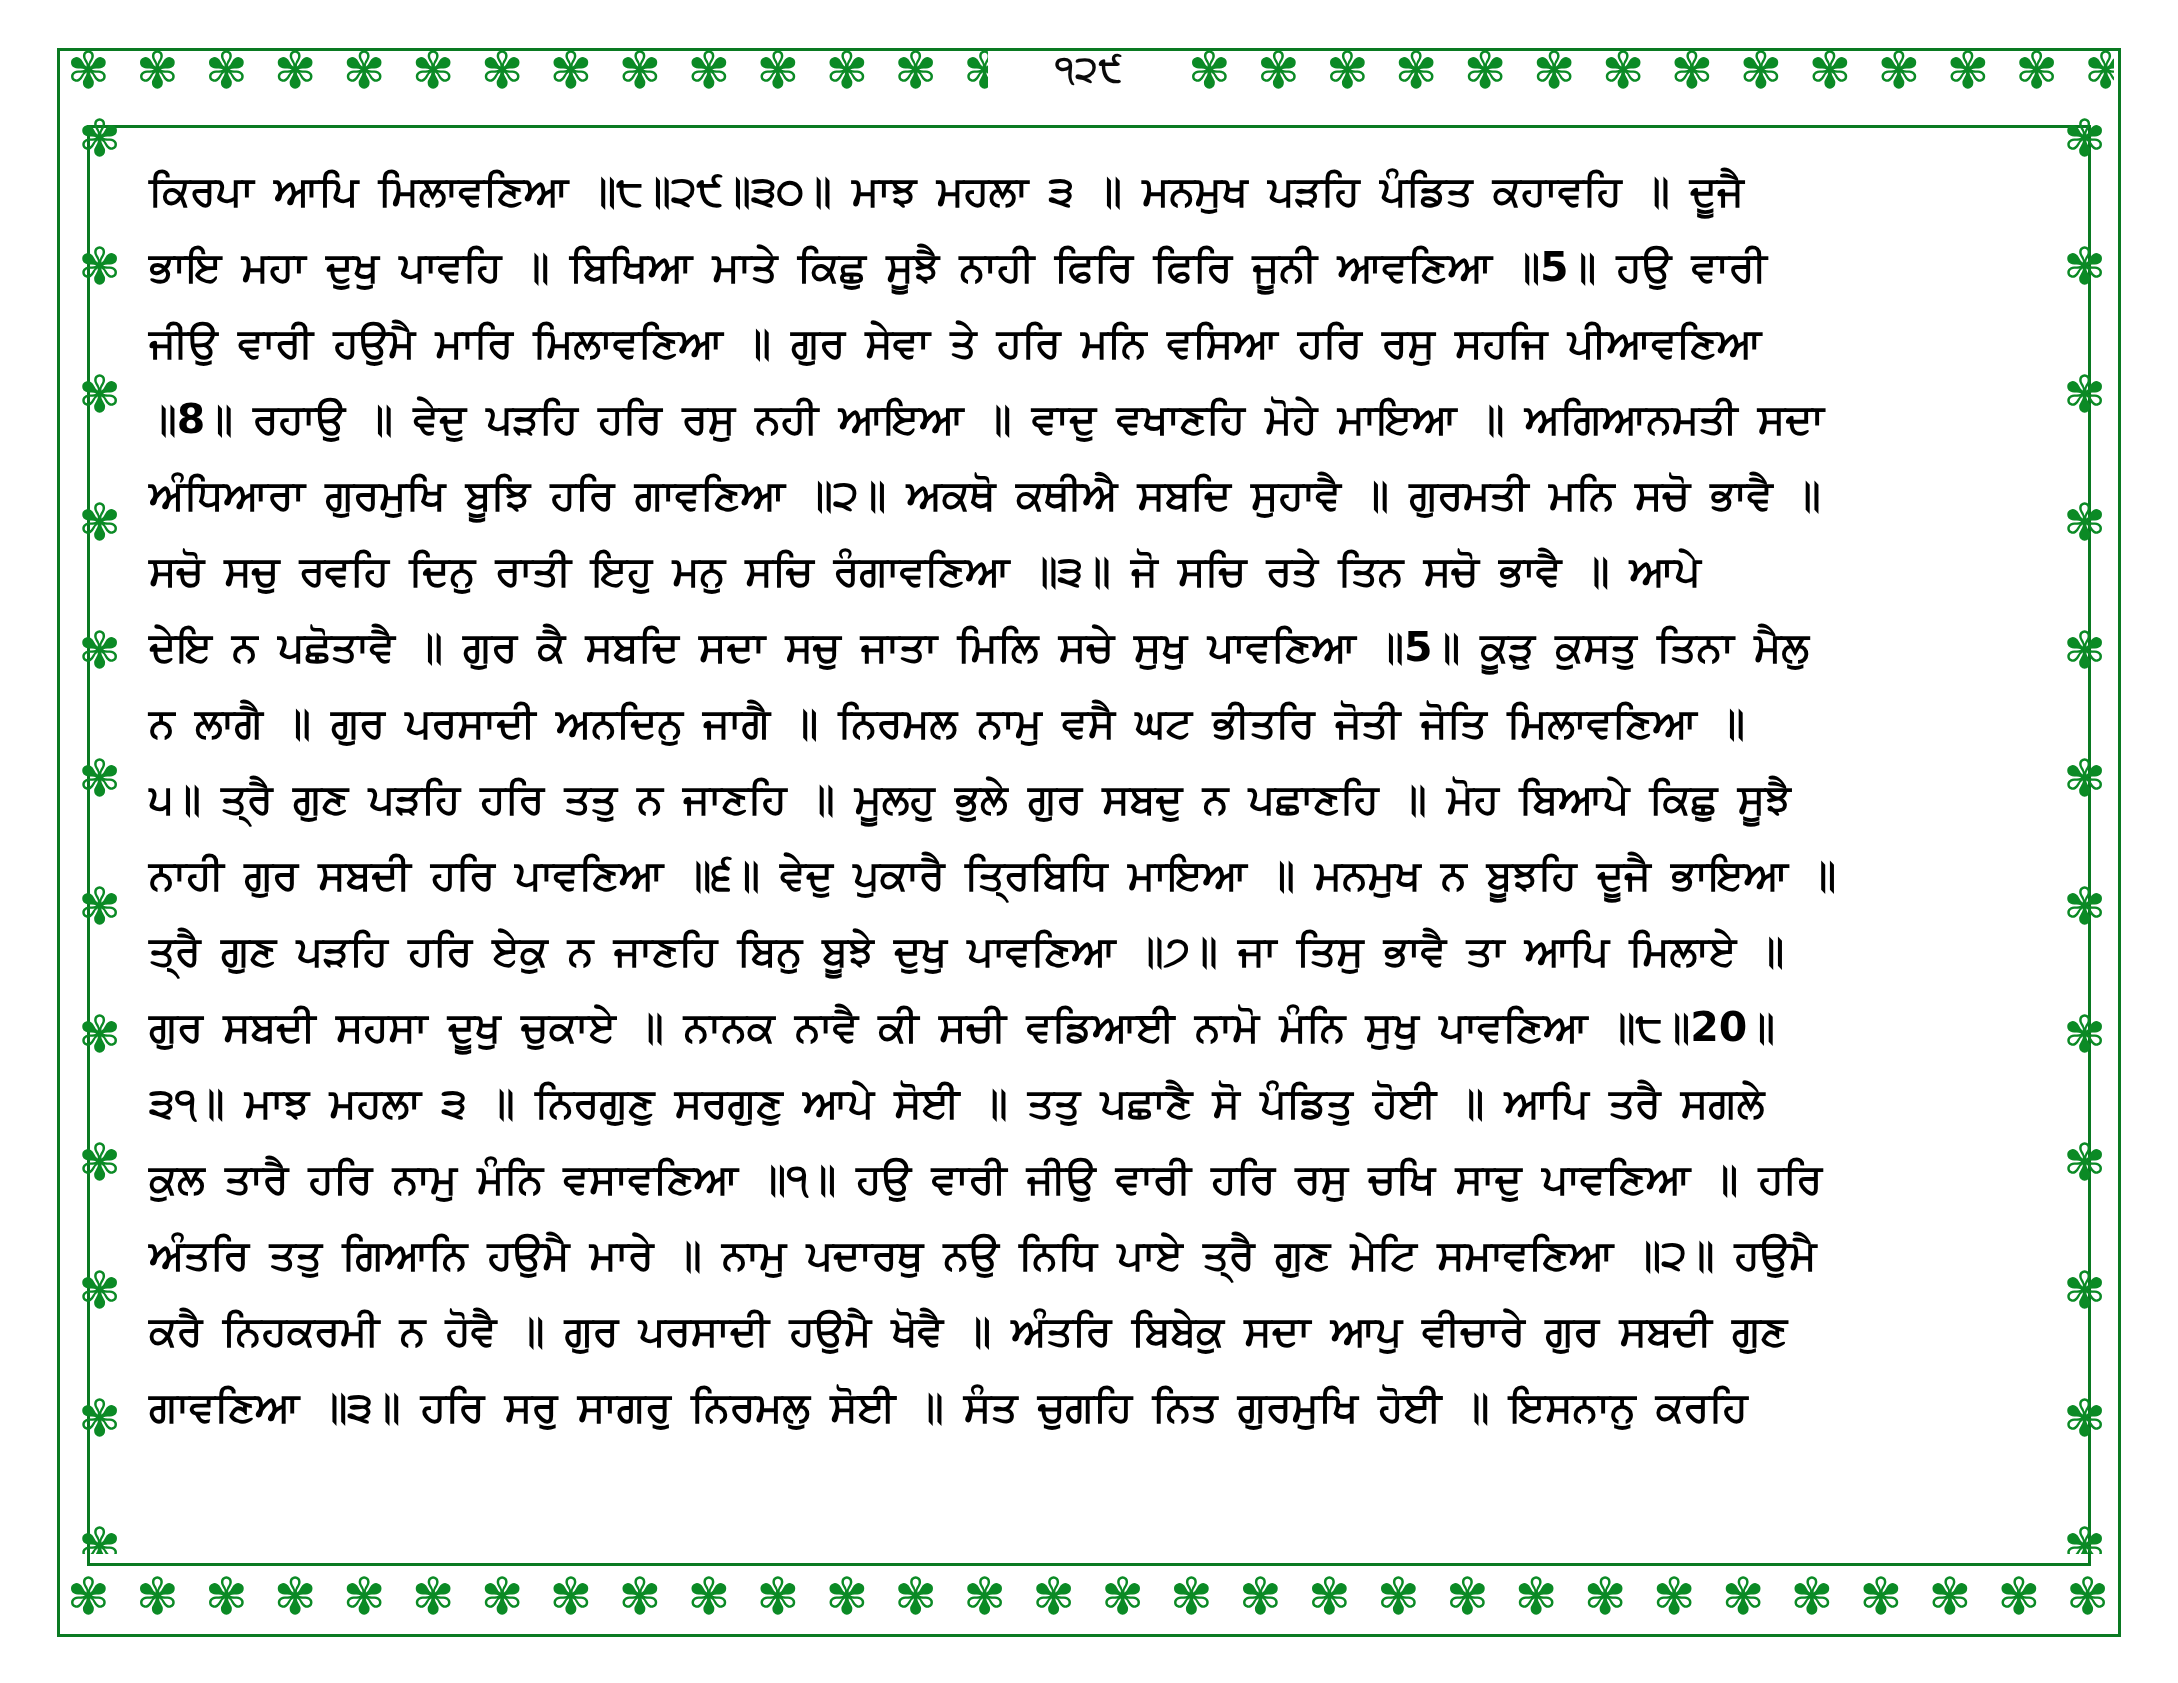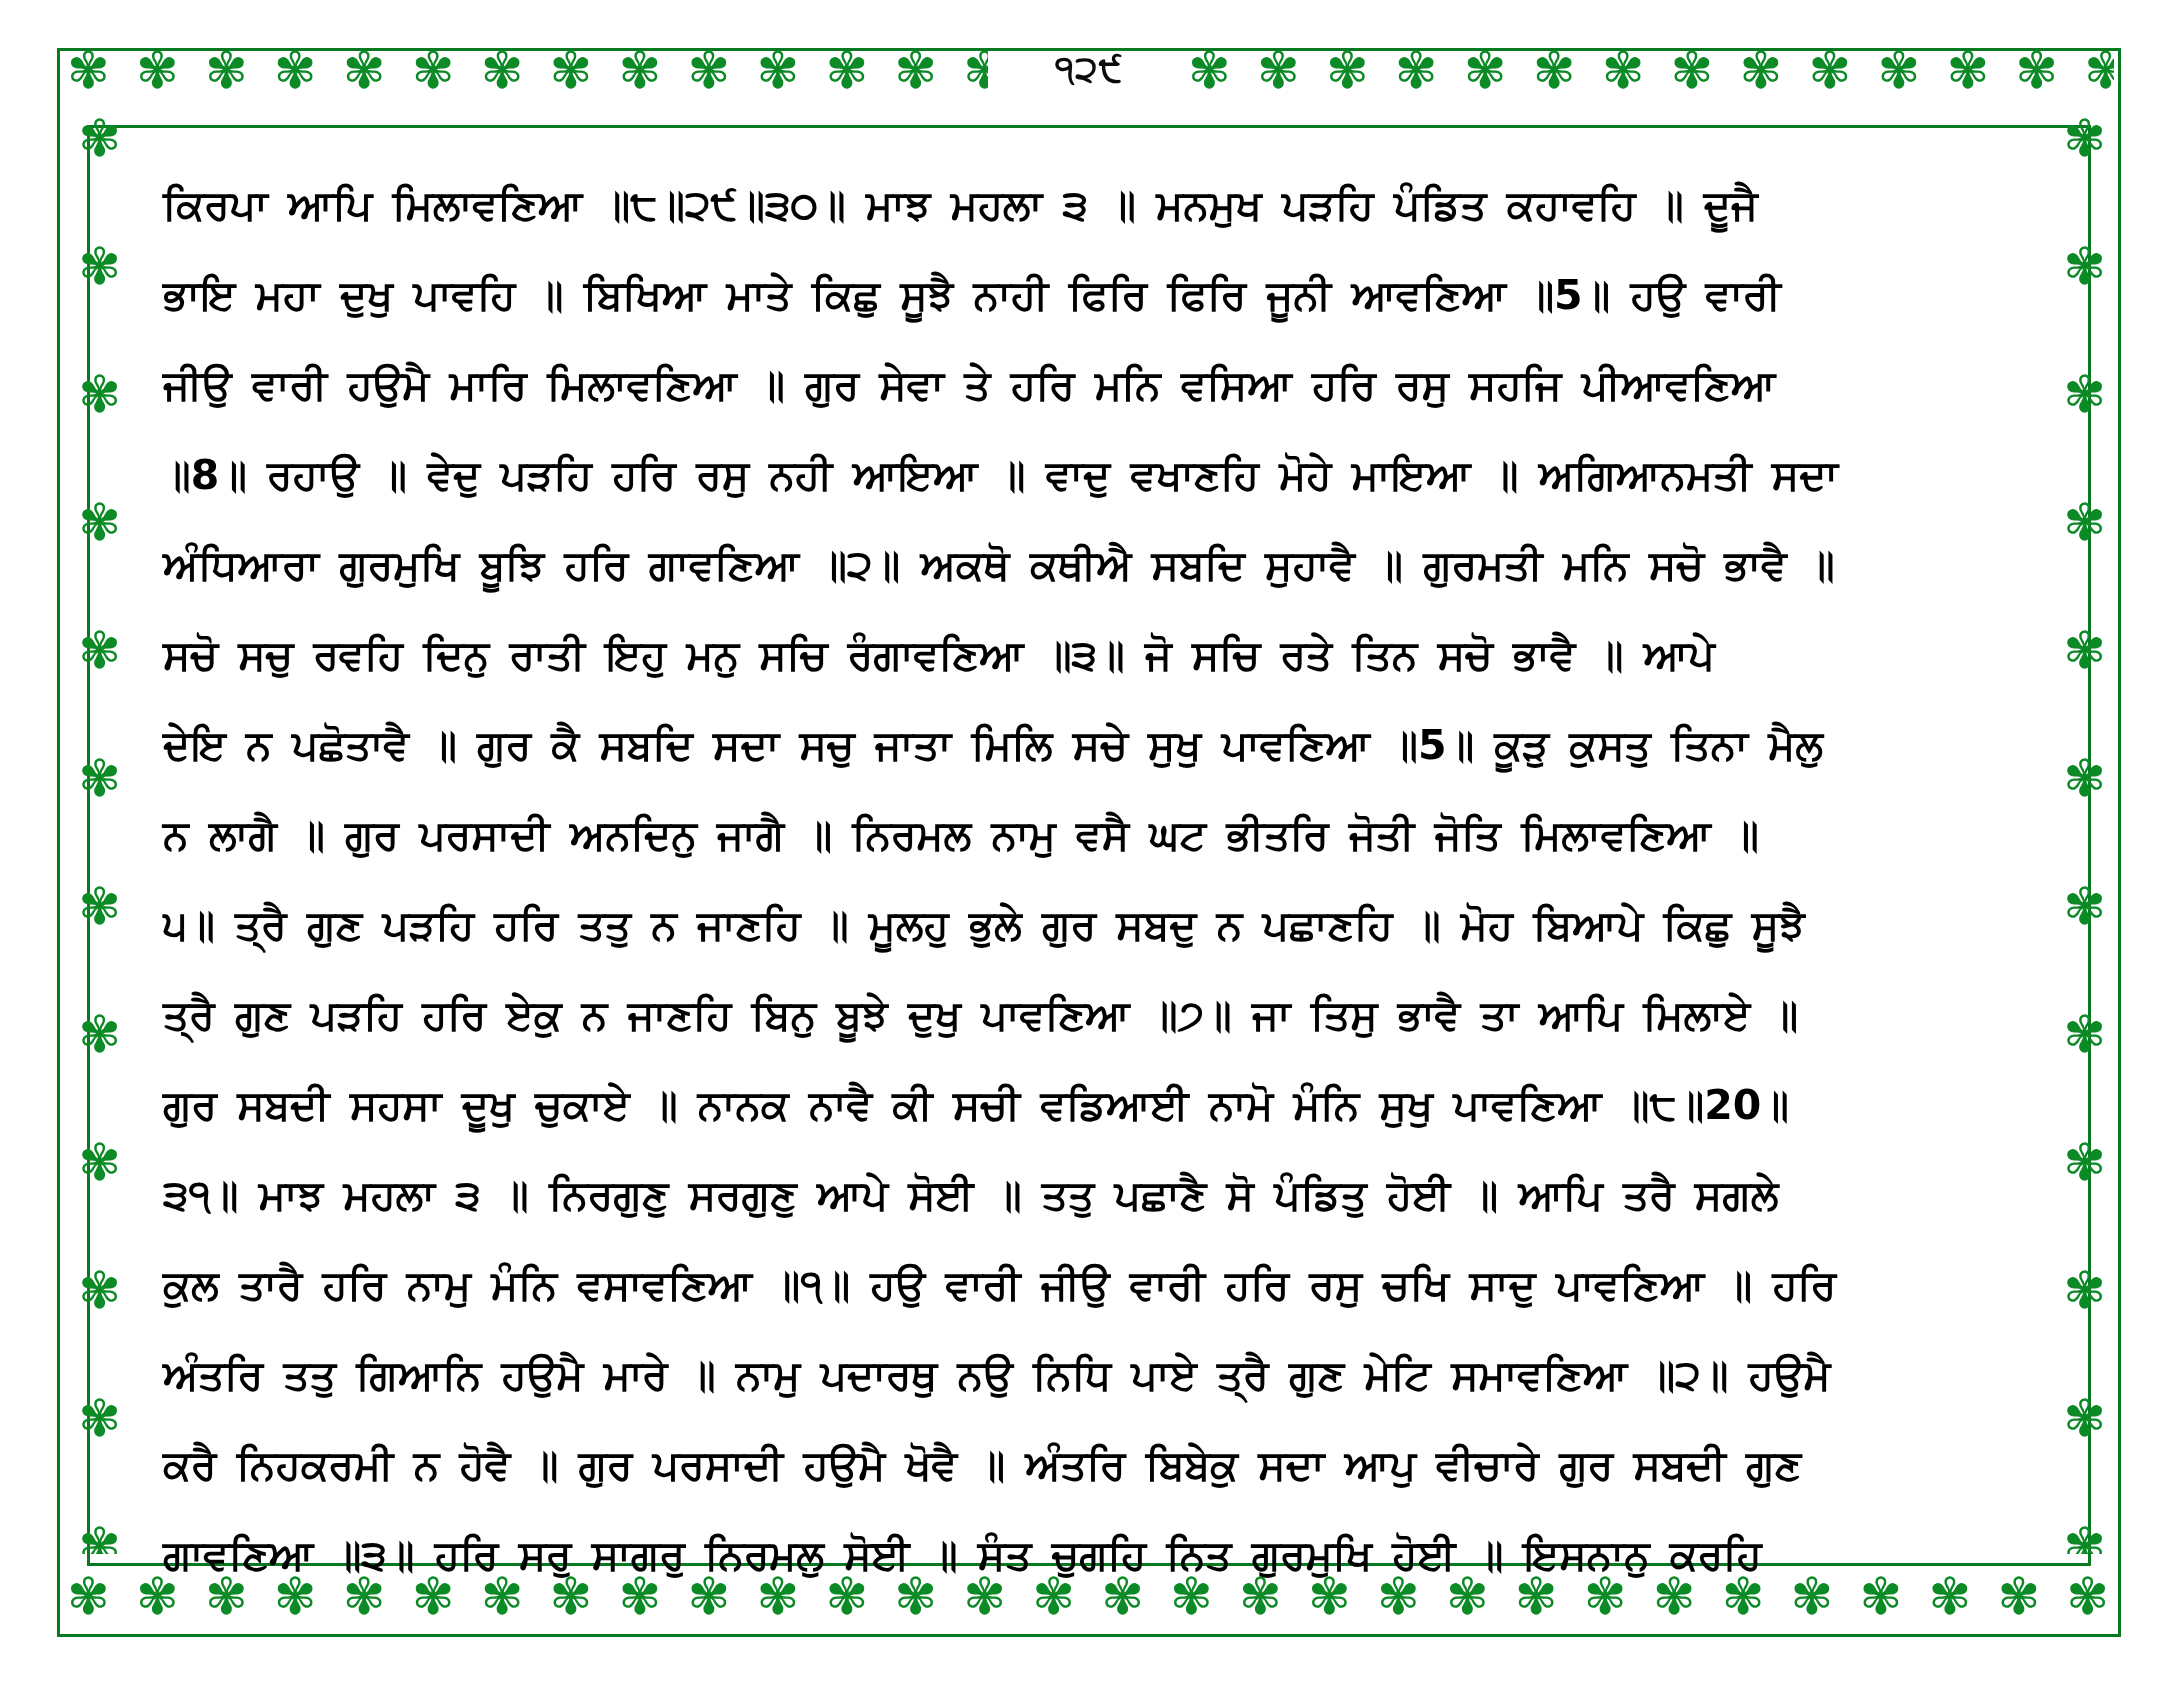--- a/index.html
+++ b/index.html
@@ -115,21 +115,21 @@
     color: #000000;
     font-size: 41px;
     font-weight: bold;
     line-height: 76px;
     text-align: justify;
     text-justify: inter-word;
     word-spacing: 6px;
     font-family: "DejaVu Sans", sans-serif;
   }
   .scripture p {
-    margin: 14px;
+    margin: 0;
     text-align: justify;
   }
   .scripture p:last-child {
     text-align: left;
   }
 </style>
 </head>
 <body>
 
 <div class="page">
@@ -148,20 +148,21 @@
   <div class="scripture">
     <p>ਕਿਰਪਾ ਆਪਿ ਮਿਲਾਵਣਿਆ ॥੮॥੨੯॥੩੦॥ ਮਾਝ ਮਹਲਾ ੩ ॥ ਮਨਮੁਖ ਪੜਹਿ ਪੰਡਿਤ ਕਹਾਵਹਿ ॥ ਦੂਜੈ</p>
     <p>ਭਾਇ ਮਹਾ ਦੁਖੁ ਪਾਵਹਿ ॥ ਬਿਖਿਆ ਮਾਤੇ ਕਿਛੁ ਸੂਝੈ ਨਾਹੀ ਫਿਰਿ ਫਿਰਿ ਜੂਨੀ ਆਵਣਿਆ ॥5॥ ਹਉ ਵਾਰੀ</p>
     <p>ਜੀਉ ਵਾਰੀ ਹਉਮੈ ਮਾਰਿ ਮਿਲਾਵਣਿਆ ॥ ਗੁਰ ਸੇਵਾ ਤੇ ਹਰਿ ਮਨਿ ਵਸਿਆ ਹਰਿ ਰਸੁ ਸਹਜਿ ਪੀਆਵਣਿਆ</p>
     <p>॥8॥ ਰਹਾਉ ॥ ਵੇਦੁ ਪੜਹਿ ਹਰਿ ਰਸੁ ਨਹੀ ਆਇਆ ॥ ਵਾਦੁ ਵਖਾਣਹਿ ਮੋਹੇ ਮਾਇਆ ॥ ਅਗਿਆਨਮਤੀ ਸਦਾ</p>
     <p>ਅੰਧਿਆਰਾ ਗੁਰਮੁਖਿ ਬੂਝਿ ਹਰਿ ਗਾਵਣਿਆ ॥੨॥ ਅਕਥੋ ਕਥੀਐ ਸਬਦਿ ਸੁਹਾਵੈ ॥ ਗੁਰਮਤੀ ਮਨਿ ਸਚੋ ਭਾਵੈ ॥</p>
     <p>ਸਚੋ ਸਚੁ ਰਵਹਿ ਦਿਨੁ ਰਾਤੀ ਇਹੁ ਮਨੁ ਸਚਿ ਰੰਗਾਵਣਿਆ ॥੩॥ ਜੋ ਸਚਿ ਰਤੇ ਤਿਨ ਸਚੋ ਭਾਵੈ ॥ ਆਪੇ</p>
     <p>ਦੇਇ ਨ ਪਛੋਤਾਵੈ ॥ ਗੁਰ ਕੈ ਸਬਦਿ ਸਦਾ ਸਚੁ ਜਾਤਾ ਮਿਲਿ ਸਚੇ ਸੁਖੁ ਪਾਵਣਿਆ ॥5॥ ਕੂੜੁ ਕੁਸਤੁ ਤਿਨਾ ਮੈਲੁ</p>
     <p>ਨ ਲਾਗੈ ॥ ਗੁਰ ਪਰਸਾਦੀ ਅਨਦਿਨੁ ਜਾਗੈ ॥ ਨਿਰਮਲ ਨਾਮੁ ਵਸੈ ਘਟ ਭੀਤਰਿ ਜੋਤੀ ਜੋਤਿ ਮਿਲਾਵਣਿਆ ॥</p>
     <p>੫॥ ਤ੍ਰੈ ਗੁਣ ਪੜਹਿ ਹਰਿ ਤਤੁ ਨ ਜਾਣਹਿ ॥ ਮੂਲਹੁ ਭੁਲੇ ਗੁਰ ਸਬਦੁ ਨ ਪਛਾਣਹਿ ॥ ਮੋਹ ਬਿਆਪੇ ਕਿਛੁ ਸੂਝੈ</p>
+    <p>ਨਾਹੀ ਗੁਰ ਸਬਦੀ ਹਰਿ ਪਾਵਣਿਆ ॥੬॥ ਵੇਦੁ ਪੁਕਾਰੈ ਤ੍ਰਿਬਿਧਿ ਮਾਇਆ ॥ ਮਨਮੁਖ ਨ ਬੂਝਹਿ ਦੂਜੈ ਭਾਇਆ ॥</p>
     <p>ਤ੍ਰੈ ਗੁਣ ਪੜਹਿ ਹਰਿ ਏਕੁ ਨ ਜਾਣਹਿ ਬਿਨੁ ਬੂਝੇ ਦੁਖੁ ਪਾਵਣਿਆ ॥੭॥ ਜਾ ਤਿਸੁ ਭਾਵੈ ਤਾ ਆਪਿ ਮਿਲਾਏ ॥</p>
     <p>ਗੁਰ ਸਬਦੀ ਸਹਸਾ ਦੂਖੁ ਚੁਕਾਏ ॥ ਨਾਨਕ ਨਾਵੈ ਕੀ ਸਚੀ ਵਡਿਆਈ ਨਾਮੋ ਮੰਨਿ ਸੁਖੁ ਪਾਵਣਿਆ ॥੮॥20॥</p>
     <p>੩੧॥ ਮਾਝ ਮਹਲਾ ੩ ॥ ਨਿਰਗੁਣੁ ਸਰਗੁਣੁ ਆਪੇ ਸੋਈ ॥ ਤਤੁ ਪਛਾਣੈ ਸੋ ਪੰਡਿਤੁ ਹੋਈ ॥ ਆਪਿ ਤਰੈ ਸਗਲੇ</p>
     <p>ਕੁਲ ਤਾਰੈ ਹਰਿ ਨਾਮੁ ਮੰਨਿ ਵਸਾਵਣਿਆ ॥੧॥ ਹਉ ਵਾਰੀ ਜੀਉ ਵਾਰੀ ਹਰਿ ਰਸੁ ਚਖਿ ਸਾਦੁ ਪਾਵਣਿਆ ॥ ਹਰਿ</p>
     <p>ਅੰਤਰਿ ਤਤੁ ਗਿਆਨਿ ਹਉਮੈ ਮਾਰੇ ॥ ਨਾਮੁ ਪਦਾਰਥੁ ਨਉ ਨਿਧਿ ਪਾਏ ਤ੍ਰੈ ਗੁਣ ਮੇਟਿ ਸਮਾਵਣਿਆ ॥੨॥ ਹਉਮੈ</p>
     <p>ਕਰੈ ਨਿਹਕਰਮੀ ਨ ਹੋਵੈ ॥ ਗੁਰ ਪਰਸਾਦੀ ਹਉਮੈ ਖੋਵੈ ॥ ਅੰਤਰਿ ਬਿਬੇਕੁ ਸਦਾ ਆਪੁ ਵੀਚਾਰੇ ਗੁਰ ਸਬਦੀ ਗੁਣ</p>
     <p>ਗਾਵਣਿਆ ॥੩॥ ਹਰਿ ਸਰੁ ਸਾਗਰੁ ਨਿਰਮਲੁ ਸੋਈ ॥ ਸੰਤ ਚੁਗਹਿ ਨਿਤ ਗੁਰਮੁਖਿ ਹੋਈ ॥ ਇਸਨਾਨੁ ਕਰਹਿ</p>
   </div>
 
 </div>

